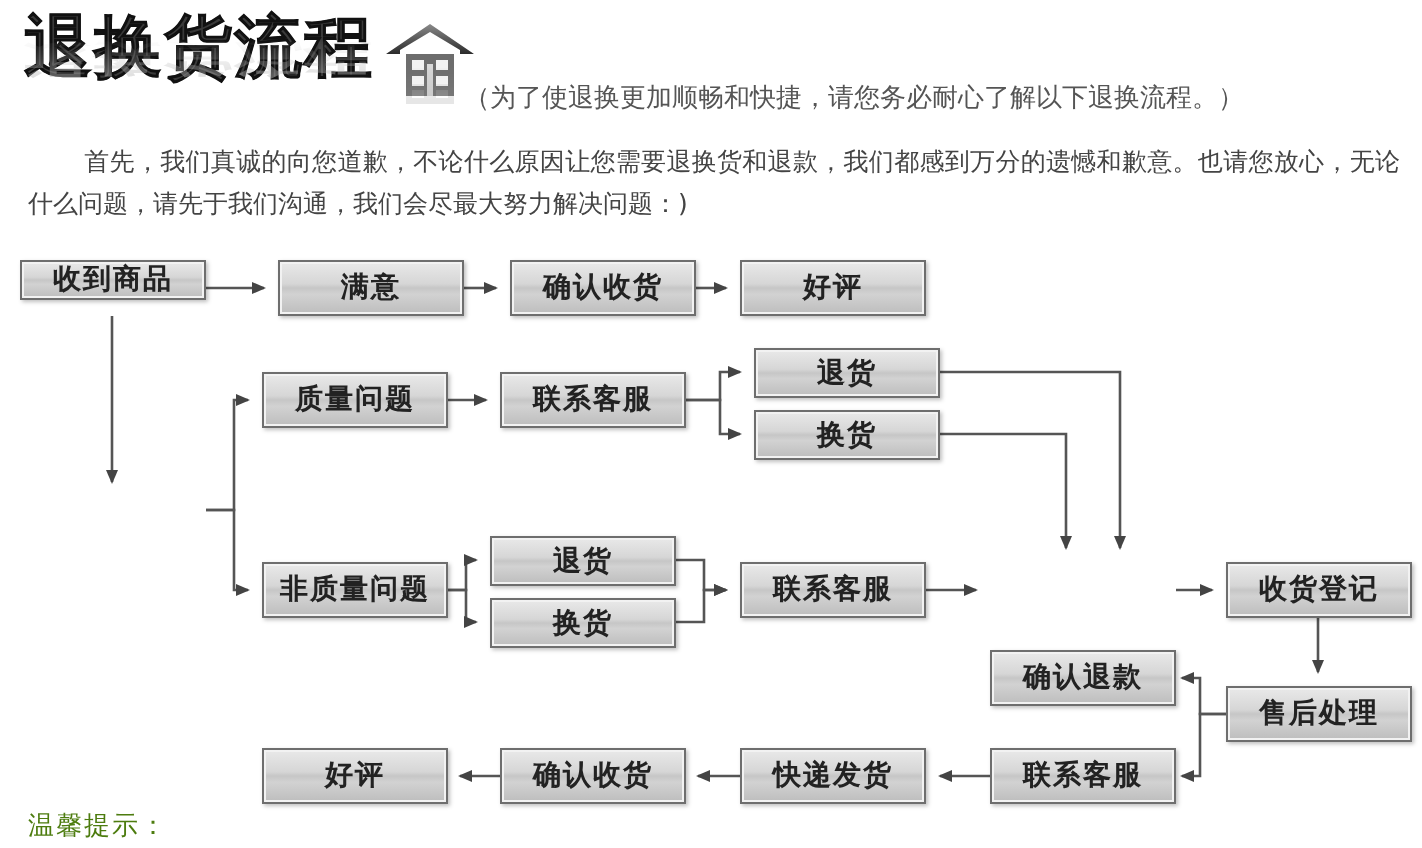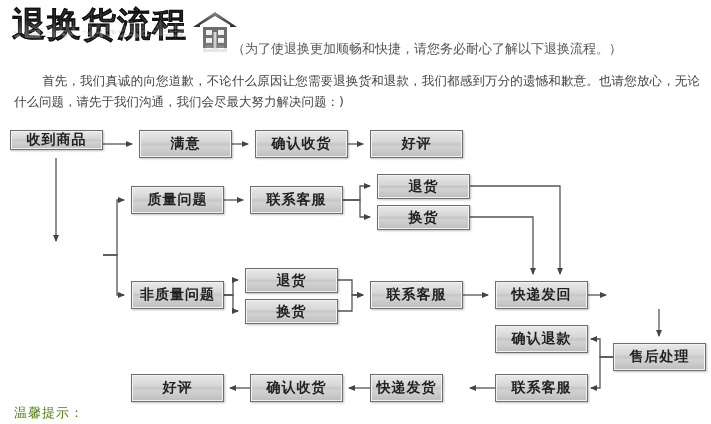--- a/index.html
+++ b/index.html
@@ -155,23 +155,23 @@
 
   <div class="node" style="left:131px;top:68px;width:93px;height:28px;">质量问题</div>
   <div class="node" style="left:250px;top:68px;width:93px;height:28px;">联系客服</div>
   <div class="node" style="left:377px;top:56px;width:93px;height:25px;">退货</div>
   <div class="node" style="left:377px;top:87px;width:93px;height:25px;">换货</div>
 
   <div class="node" style="left:131px;top:163px;width:93px;height:28px;">非质量问题</div>
   <div class="node" style="left:245px;top:150px;width:93px;height:25px;">退货</div>
   <div class="node" style="left:245px;top:181px;width:93px;height:25px;">换货</div>
   <div class="node" style="left:370px;top:163px;width:93px;height:28px;">联系客服</div>
-  <div class="node" style="left:495px;top:163px;width:93px;height:28px;">快递发回</div>
+  <div class="node" style="left:613px;top:163px;width:93px;height:28px;">收货登记</div>
 
   <div class="node" style="left:613px;top:225px;width:93px;height:28px;">售后处理</div>
   <div class="node" style="left:495px;top:207px;width:93px;height:28px;text-align:center;">确认退款</div>
   <div class="node" style="left:495px;top:256px;width:93px;height:28px;">联系客服</div>
-  <div class="node" style="left:370px;top:256px;width:73px;height:28px;font-family:Liberation Serif, serif;">快递发货</div>
+  <div class="node" style="left:370px;top:256px;width:93px;height:28px;font-family:Liberation Serif, serif;">快递发货</div>
   <div class="node" style="left:250px;top:256px;width:93px;height:28px;">确认收货</div>
   <div class="node" style="left:131px;top:256px;width:93px;height:28px;">好评</div>
 </div>
 
 <div id="footer">温馨提示：</div>
 
 </body></html>

